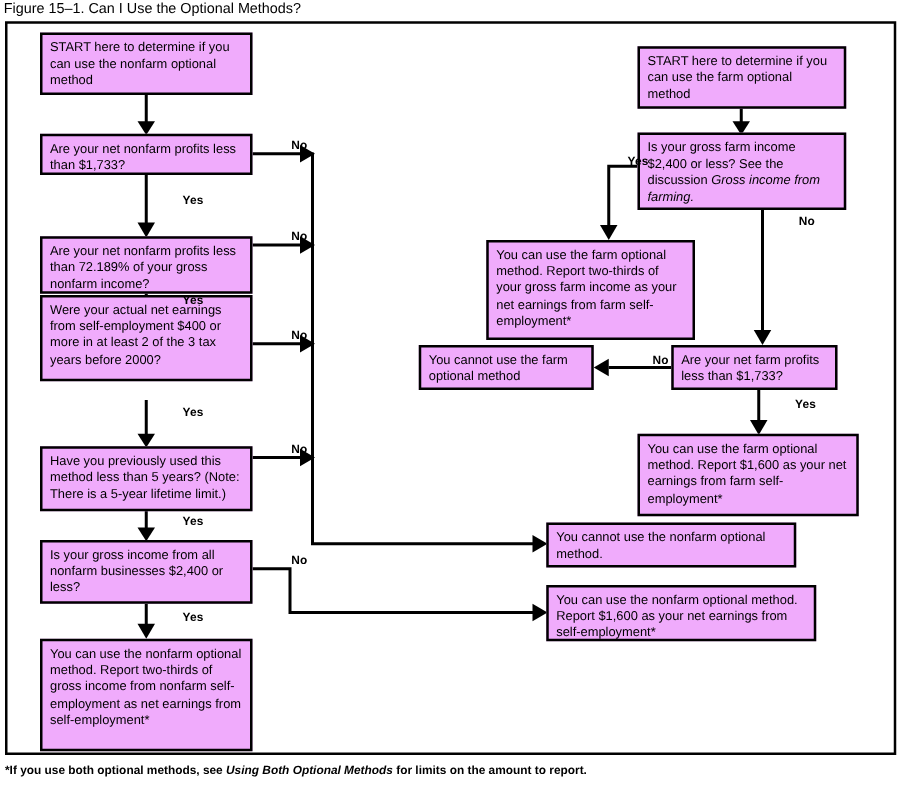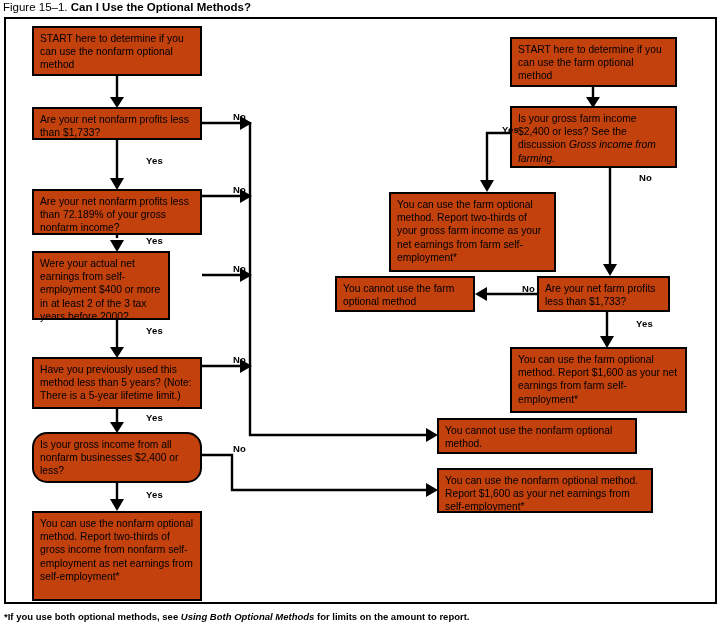--- a/index.html
+++ b/index.html
@@ -6,34 +6,34 @@
   body{
     width:721px;height:636px;position:relative;overflow:hidden;
     font-family:"Liberation Sans","DejaVu Sans",sans-serif;
     color:#000000;
   }
   #figure-title{
     position:absolute;left:3px;top:0px;width:715px;height:15px;
     font-size:11.5px;line-height:15px;white-space:nowrap;
   }
   #figure-title .fig-num{font-weight:normal;}
-  #figure-title .fig-name{font-weight:bold;}
+  #figure-title .fig-name{font-weight:normal;}
   #chart-frame{
     position:absolute;left:4px;top:17px;width:713px;height:587px;
     border:2px solid #000000;box-sizing:border-box;
   }
   #footnote{
     position:absolute;left:4px;top:610px;width:713px;height:16px;
     font-size:9.5px;line-height:13px;white-space:nowrap;font-weight:bold;
   }
   #footnote i{font-style:italic;}
 
   .node{
     position:absolute;box-sizing:border-box;
-    border:2px solid #000000;background:#c2410c;
+    border:2px solid #000000;background:#f0abfc;
     font-size:10.3px;line-height:13.2px;
     padding:4px 5px 3px 6px;
     color:#000000;
   }
   .node i{font-style:italic;}
   .edge-label{
     position:absolute;font-size:9.5px;font-weight:bold;
     line-height:11px;letter-spacing:0.2px;color:#000000;
     white-space:nowrap;
     padding-left:24px;
@@ -102,25 +102,25 @@
   <line x1="607" y1="312" x2="607" y2="337"></line>
   <polygon points="600,336 614,336 607,348"></polygon>
 </svg>
 
 <div class="node" style="left:32px;top:26px;width:170px;height:50px;">START here to determine if you can use the nonfarm optional method</div>
 
 <div class="node" style="left:32px;top:107px;width:170px;height:33px;">Are your net nonfarm profits less than $1,733?</div>
 
 <div class="node" style="left:32px;top:189px;width:170px;height:46px;">Are your net nonfarm profits less than 72.189% of your gross nonfarm income?</div>
 
-<div class="node" style="left:32px;top:251px;width:138px;height:69px;">Were your actual net earnings from self-employment $400 or more in at least 2 of the 3 tax years before 2000?</div>
+<div class="node" style="left:32px;top:236px;width:170px;height:69px;">Were your actual net earnings from self-employment $400 or more in at least 2 of the 3 tax years before 2000?</div>
 
 <div class="node" style="left:32px;top:357px;width:170px;height:52px;">Have you previously used this method less than 5 years? (Note: There is a 5-year lifetime limit.)</div>
 
-<div class="node" style="left:32px;top:432px;width:170px;height:51px;border-radius:15px;">Is your gross income from all nonfarm businesses $2,400 or less?</div>
+<div class="node" style="left:32px;top:432px;width:170px;height:51px;">Is your gross income from all nonfarm businesses $2,400 or less?</div>
 
 <div class="node" style="left:32px;top:511px;width:170px;height:90px;">You can use the nonfarm optional method. Report two-thirds of gross income from nonfarm self-employment as net earnings from self-employment*</div>
 
 <div class="node" style="left:437px;top:418px;width:200px;height:36px;">You cannot use the nonfarm optional method.</div>
 
 <div class="node" style="left:437px;top:468px;width:216px;height:45px;">You can use the nonfarm optional method. Report $1,600 as your net earnings from self-employment*</div>
 
 <div class="node" style="left:510px;top:26px;width:167px;height:50px;margin-top:11px;">START here to determine if you can use the farm optional method</div>
 
 <div class="node" style="left:510px;top:106px;width:167px;height:62px;">

